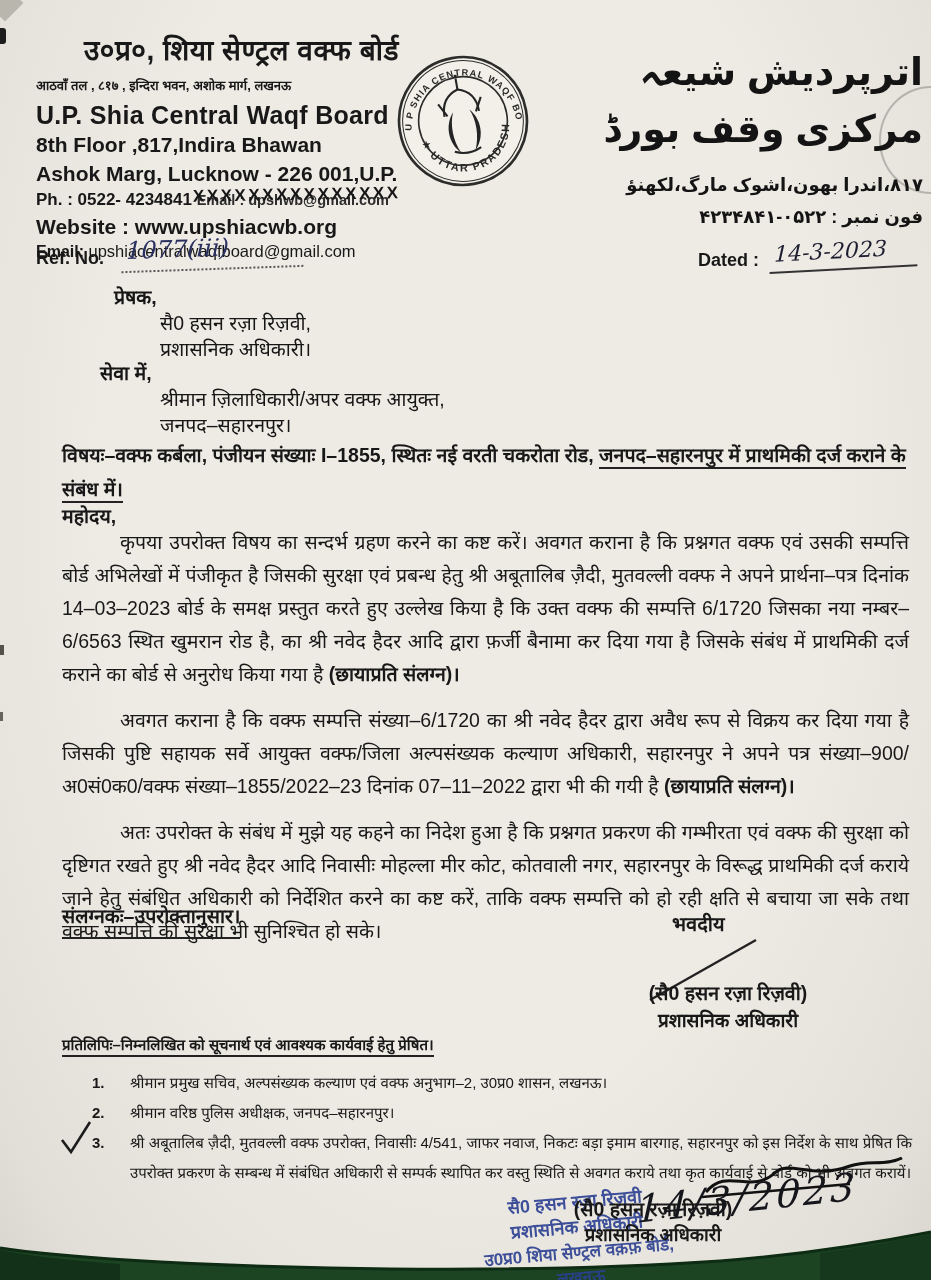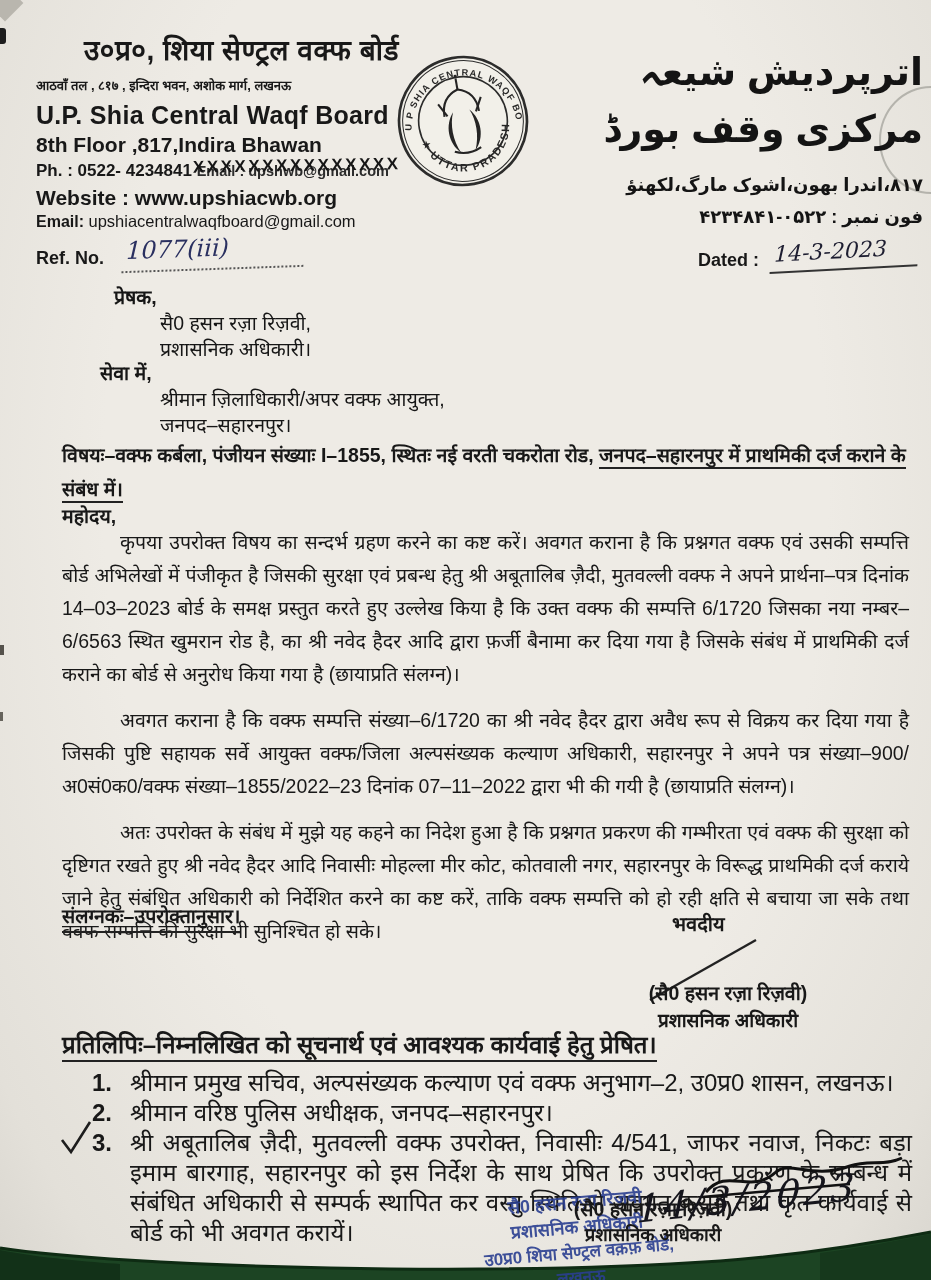--- a/index.html
+++ b/index.html
@@ -55,33 +55,33 @@
   .subject { left:62px; top:438px; width:852px; font-size:19.5px; font-weight:600; line-height:34px; }
   .subject .lead { font-weight:800; }
   .u { border-bottom:2px solid #222; padding-bottom:1px; }
 
   .salutation { left:62px; top:502px; font-size:19.5px; font-weight:700; }
 
   
   .paras { left:62px; top:526px; width:847px; font-size:19.5px; font-weight:500;
            line-height:33px; text-align:justify; }
   .paras p { margin:0 0 13px 0; text-indent:58px; }
-  .bold-tail { font-weight:400; }
+  .bold-tail { font-weight:700; }
 
   .enclosure { left:62px; top:902px; font-size:19.5px; font-weight:700; }
-  .enclosure span { border-bottom:2px solid #222; padding-bottom:4px; }
+  .enclosure span { border-bottom:2px solid #222; padding-bottom:10px; }
 
   .bhavdiya { left:672px; top:910px; font-size:20px; font-weight:700; }
   .sig-stroke { left:646px; top:936px; }
   .closing { left:618px; top:980px; width:220px; text-align:center; line-height:27px; }
   .closing .cname { font-size:19.5px; font-weight:700; }
   .closing .cdesg { font-size:19px; font-weight:600; }
 
   
-  .cc { left:62px; top:1030px; width:850px; font-size:24px; font-weight:500; line-height:30px; }
+  .cc { left:62px; top:1030px; width:850px; font-size:15px; font-weight:500; line-height:30px; }
   .cc-heading { display:inline; font-weight:700; border-bottom:2px solid #222; padding-bottom:2px; }
   .cc-items { margin-top:8px; }
   .cc-item { display:flex; align-items:flex-start; }
   .cc-num { flex:none; margin-left:30px; width:38px; font-weight:700; }
   .cc-text { flex:1; text-align:justify; }
   .tick { left:58px; top:1120px; }
 
   
   .hand-sign { left:700px; top:1152px; z-index:5; }
   .hand-date { left:636px; top:1172px; width:300px; font-size:38px; color:#15151c; z-index:5;
@@ -112,20 +112,21 @@
   <div class="abs mark1"></div>
   <div class="abs mark2"></div>
   <div class="abs mark3"></div>
   <div class="abs arc-artifact"></div>
 
   <div class="abs lh">
     <div class="lh-hindi-title">उ०प्र०, शिया सेण्ट्रल वक्फ बोर्ड</div>
     <div class="lh-hindi-addr">आठवाँ तल , ८१७ , इन्दिरा भवन, अशोक मार्ग, लखनऊ</div>
     <div class="lh-en-title">U.P. Shia Central Waqf Board</div>
     <div class="lh-line">8th Floor ,817,Indira Bhawan</div>
+    <div class="lh-line">Ashok Marg, Lucknow - 226 001,U.P.</div>
     <div class="lh-phone-row">
       <span>Ph. : 0522- 4234841</span>
       <span class="strike-wrap">
         <span>Email : upshwb@gmail.com</span>
         <span class="x-overlay">XXXXXXXXXXXXXXX</span>
       </span>
     </div>
     <div class="lh-line">Website : www.upshiacwb.org</div>
     <div>
       <span class="lh-email-label">Email:</span>

